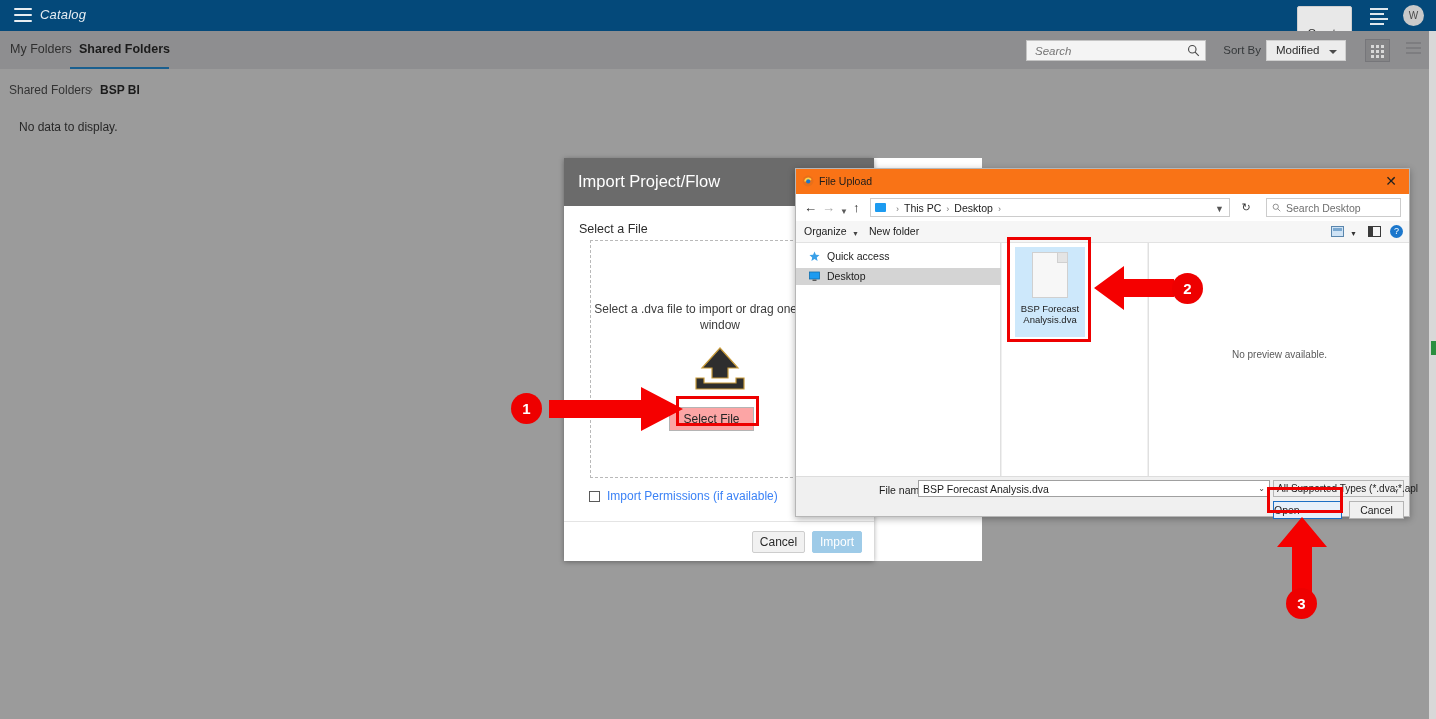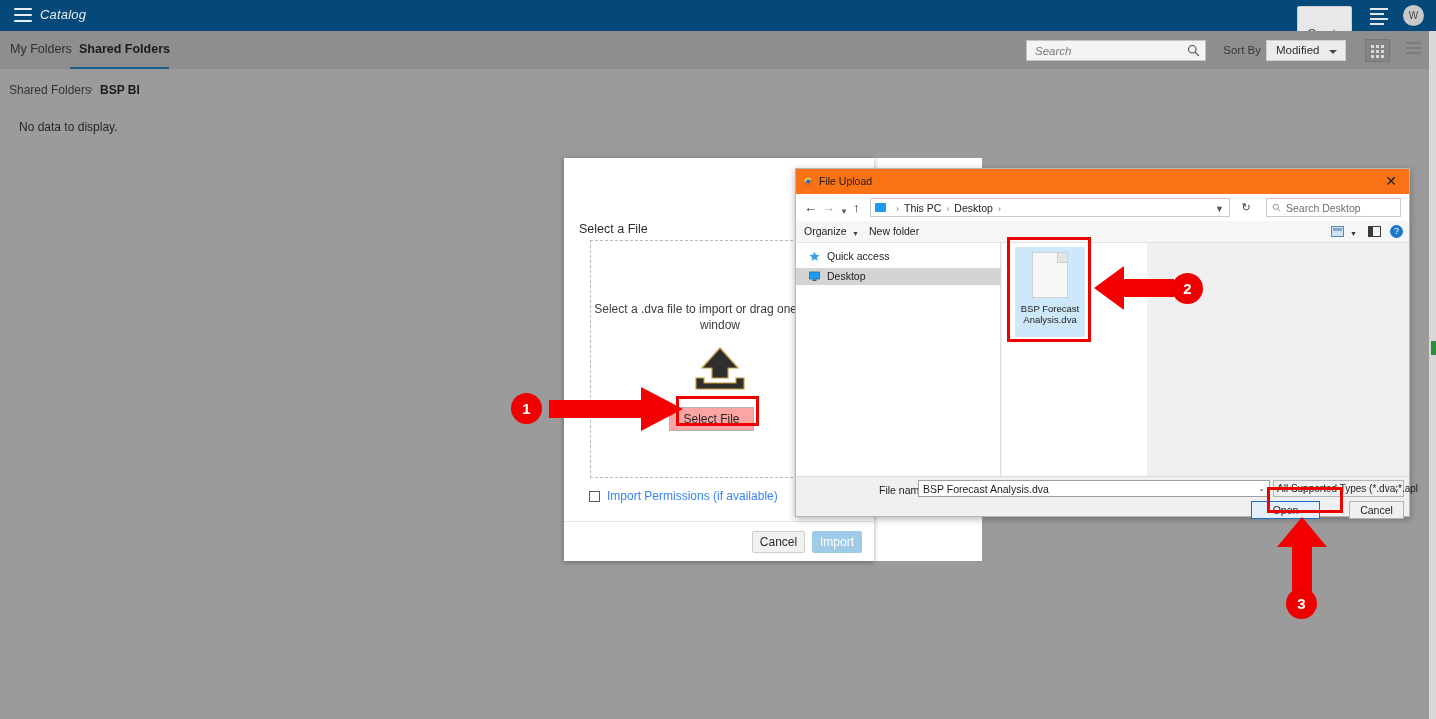--- a/index.html
+++ b/index.html
@@ -291,23 +291,23 @@
   }
   #file-name-value{ position:absolute; left:4px; top:2px; font-size:10.5px; color:#1c1c1c;}
   #file-name-caret{ position:absolute; right:4px; top:3px; font-size:8px; color:#444; cursor:pointer;}
   #file-type-select{
     position:absolute; left:477px; top:3px; width:131px; height:17px;
     background:#f0f0f0; border:1px solid #b4b4b4; cursor:pointer;
   }
   #file-type-value{ position:absolute; left:3px; top:2px; font-size:10px; color:#1c1c1c; white-space:nowrap;}
   #file-type-caret{ position:absolute; right:3px; top:3px; font-size:8px; color:#444;}
   #open-button{
-    position:absolute; left:455px; top:24px; width:69px; height:18px;
+    position:absolute; left:477px; top:24px; width:69px; height:18px;
     background:#e6f0fa; border:1px solid #1b6fc4;
-    font-size:10.5px; color:#1c1c1c; text-align:center; line-height:16px; cursor:pointer;
+    font-size:10.5px; color:#1c1c1c; line-height:16px; cursor:pointer;
   }
   #fu-cancel-button{
     position:absolute; left:553px; top:24px; width:55px; height:18px;
     background:#f0f0f0; border:1px solid #b4b4b4;
     font-size:10.5px; color:#1c1c1c; text-align:center; line-height:16px; cursor:pointer;
   }
   #open-button-highlight{
     position:absolute; left:1267px; top:487px; width:76px; height:26px;
     border:3px solid #ee0000;
   }
@@ -392,20 +392,23 @@
   <div id="no-data-text">No data to display.</div>
 </div>
 
 <div id="right-scroll-track">
   <div id="right-scroll-thumb"></div>
 </div>
 
 <div id="behind-panel"></div>
 
 <div id="import-dialog">
+  <div id="import-dialog-titlebar">
+    <div id="import-dialog-title">Import Project/Flow</div>
+  </div>
 
   <div id="select-a-file-label">Select a File</div>
 
   <div id="dropzone">
     <div id="dropzone-text">Select a .dva file to import or drag one onto this window</div>
     <svg id="upload-icon" viewBox="0 0 68 46">
       <polygon points="34,2 52,22 42,22 42,32 26,32 26,22 16,22" fill="#2e2e2e" stroke="#c79a3a" stroke-width="1.2"></polygon>
       <path d="M10,32 L10,43 L58,43 L58,32 L50,32 L50,37 L18,37 L18,32 Z" fill="#2e2e2e" stroke="#c79a3a" stroke-width="1.2"></path>
     </svg>
     <div id="select-file-button">Select File</div>
@@ -492,20 +495,23 @@
 
   <div id="fu-filelist">
     <div id="file-tile">
       <div id="file-tile-icon">
         <div id="file-tile-fold"></div>
       </div>
       <div id="file-tile-label">BSP Forecast Analysis.dva</div>
     </div>
   </div>
 
+  <div id="fu-preview">
+    <div id="no-preview-text">No preview available.</div>
+  </div>
 
   <div id="fu-bottom">
     <span id="file-name-label">File name:</span>
     <div id="file-name-field">
       <span id="file-name-value">BSP Forecast Analysis.dva</span>
       <span id="file-name-caret">⌄</span>
     </div>
     <div id="file-type-select">
       <span id="file-type-value">All Supported Types (*.dva;*.apl</span>
       <span id="file-type-caret">⌄</span>

